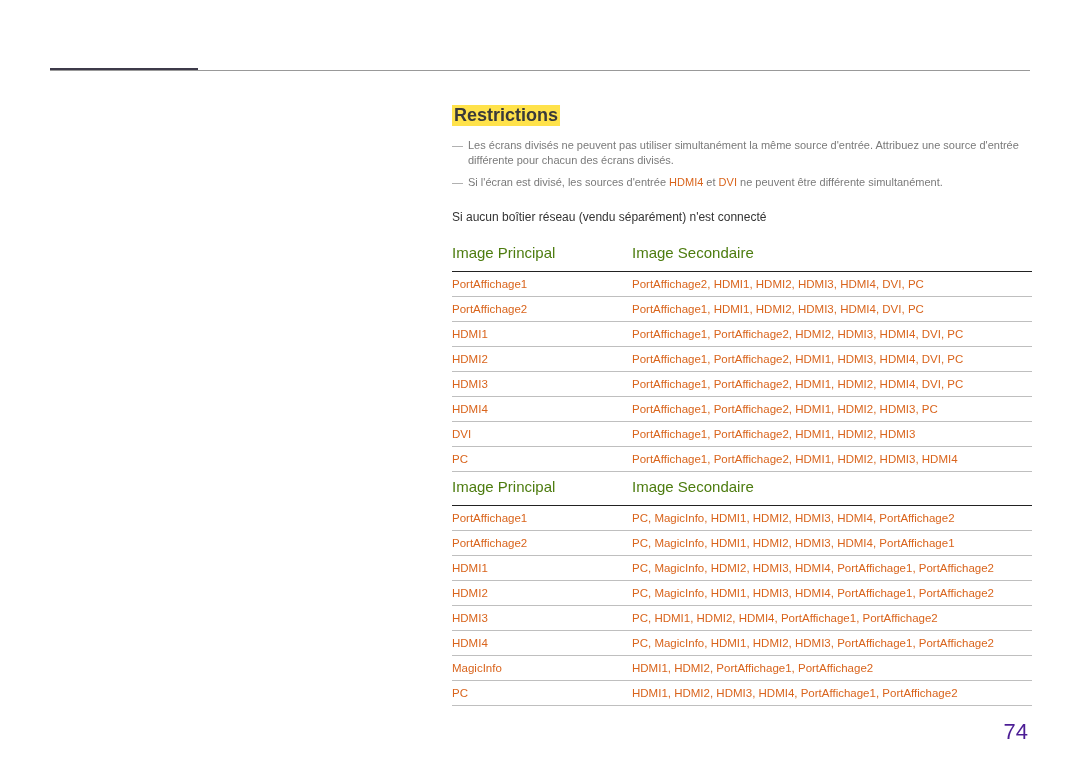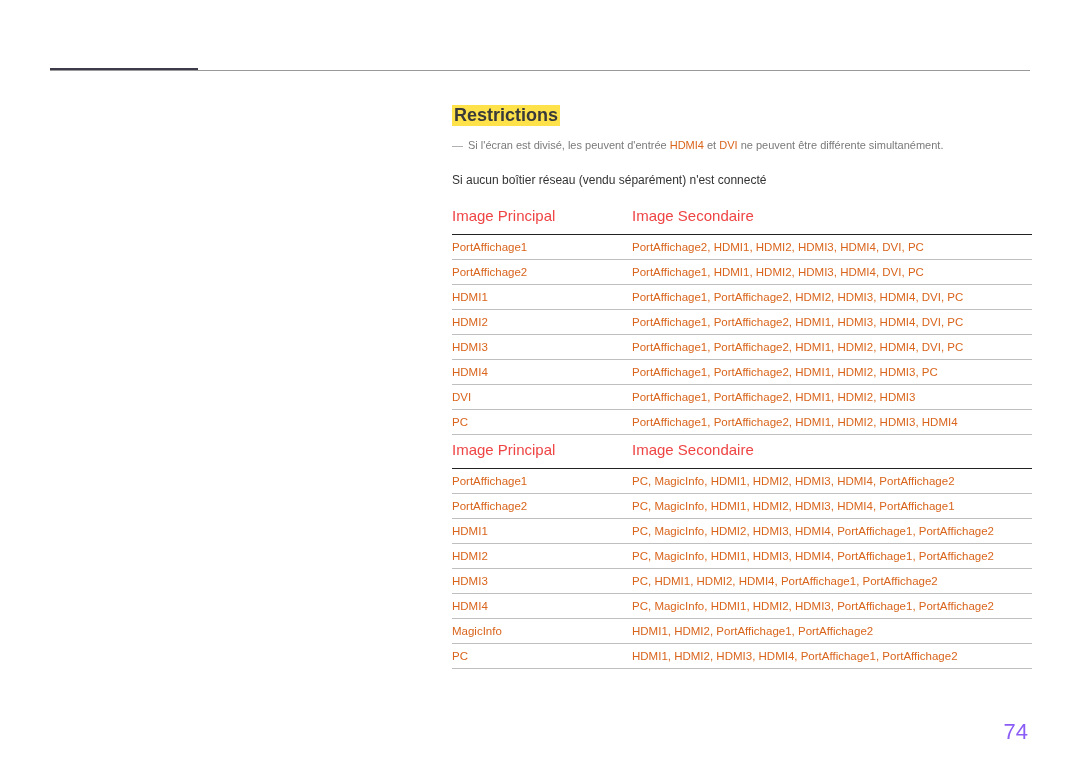--- a/index.html
+++ b/index.html
@@ -73,21 +73,21 @@
   }
   table.t {
     border-collapse: collapse;
     width: 100%;
     font-size: 11.5px;
   }
   table.t th {
     text-align: left;
     font-size: 15px;
     font-weight: 500;
-    color: #ef4444;
+    color: #4d7c0f;
     padding: 6px 0 10px 0;
     border-bottom: 1.5px solid #222;
   }
   table.t td {
     padding: 6px 0;
     border-bottom: 1px solid #bfbfbf;
     color: #d9641c;
     vertical-align: top;
   }
   table.t td:first-child {
@@ -98,37 +98,38 @@
     color: #d9641c;
   }
   .val-list span:last-child::after {
     content: "";
   }
   .page-number {
     position: absolute;
     right: 52px;
     bottom: 18px;
     font-size: 22px;
-    color: #8b5cf6;
+    color: #4c1d95;
     font-weight: 300;
   }
 </style>
 </head>
 <body>
 
 <div class="page">
   <div class="top-bar"></div>
   <div class="hr-top"></div>
 
   <div class="content">
 
     <h2 class="section-title">Restrictions</h2>
 
     <div id="notes">
-        <p class="note"><span>Si l'écran est divisé, les peuvent d'entrée </span><span class="hl">HDMI4</span><span> et </span><span class="hl">DVI</span><span> ne peuvent être différente simultanément.</span></p>
+        <p class="note"><span>Les écrans divisés ne peuvent pas utiliser simultanément la même source d'entrée. Attribuez une source d'entrée différente pour chacun des écrans divisés.</span></p>
+        <p class="note"><span>Si l'écran est divisé, les sources d'entrée </span><span class="hl">HDMI4</span><span> et </span><span class="hl">DVI</span><span> ne peuvent être différente simultanément.</span></p>
       </div>
 
     <div class="subhead">Si aucun boîtier réseau (vendu séparément) n'est connecté</div>
 
     <table class="t">
       <thead>
         <tr>
           <th>Image Principal</th>
           <th>Image Secondaire</th>
         </tr>

